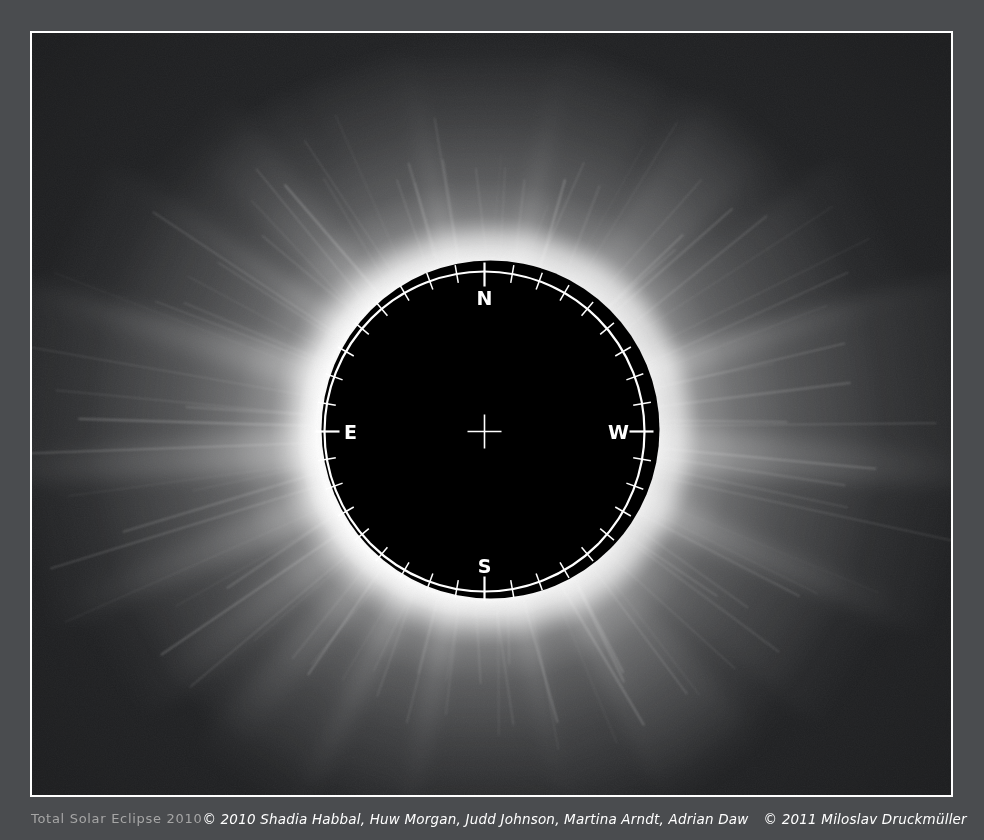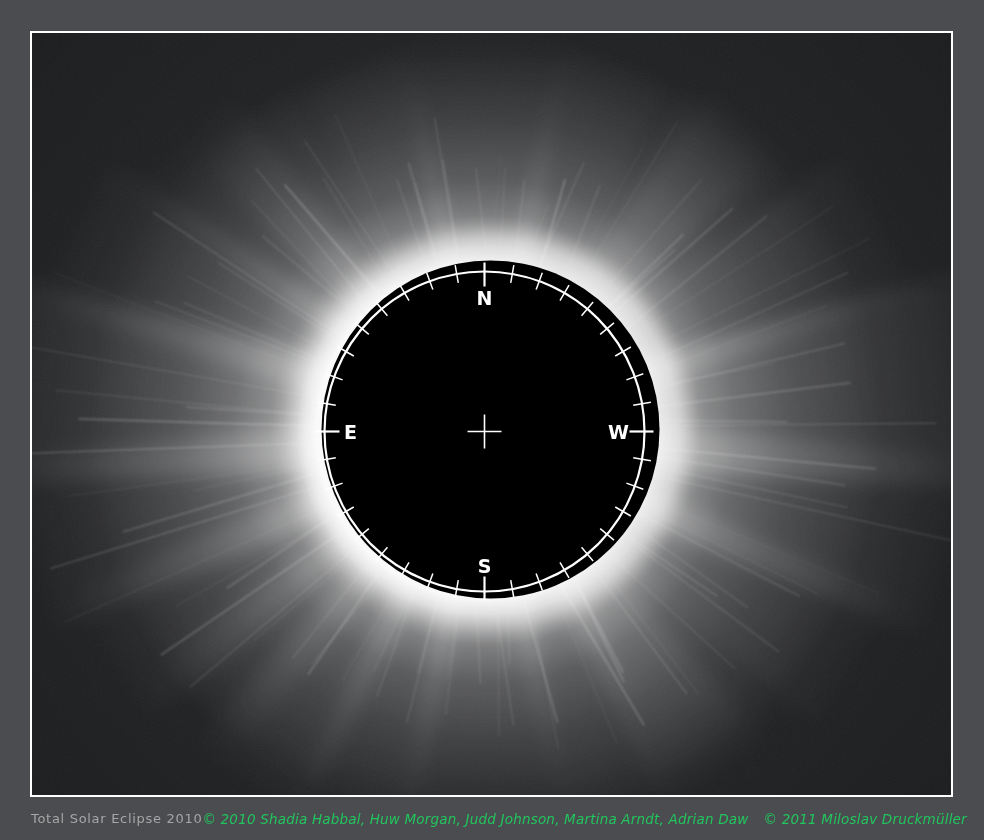--- a/index.html
+++ b/index.html
@@ -36,21 +36,21 @@
     color:#a6a6a6;
     font-size:13px;
     letter-spacing:0.7px;
     white-space:nowrap;
   }
   .footer-credits{
     display:flex;align-items:center;
     white-space:nowrap;
   }
   .credit{
-    color:#22c55e;
+    color:#ffffff;
     font-style:italic;
     font-size:13.5px;
     letter-spacing:0.2px;
   }
   .credit + .credit{margin-left:15px;}
 </style>
 </head>
 <body>
 
 <div class="frame">

